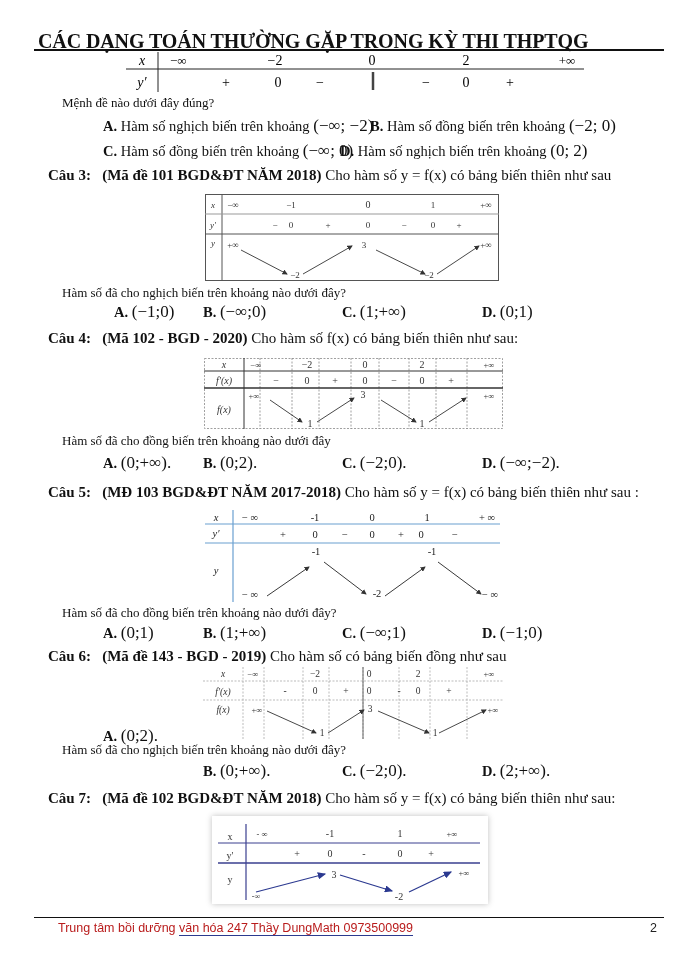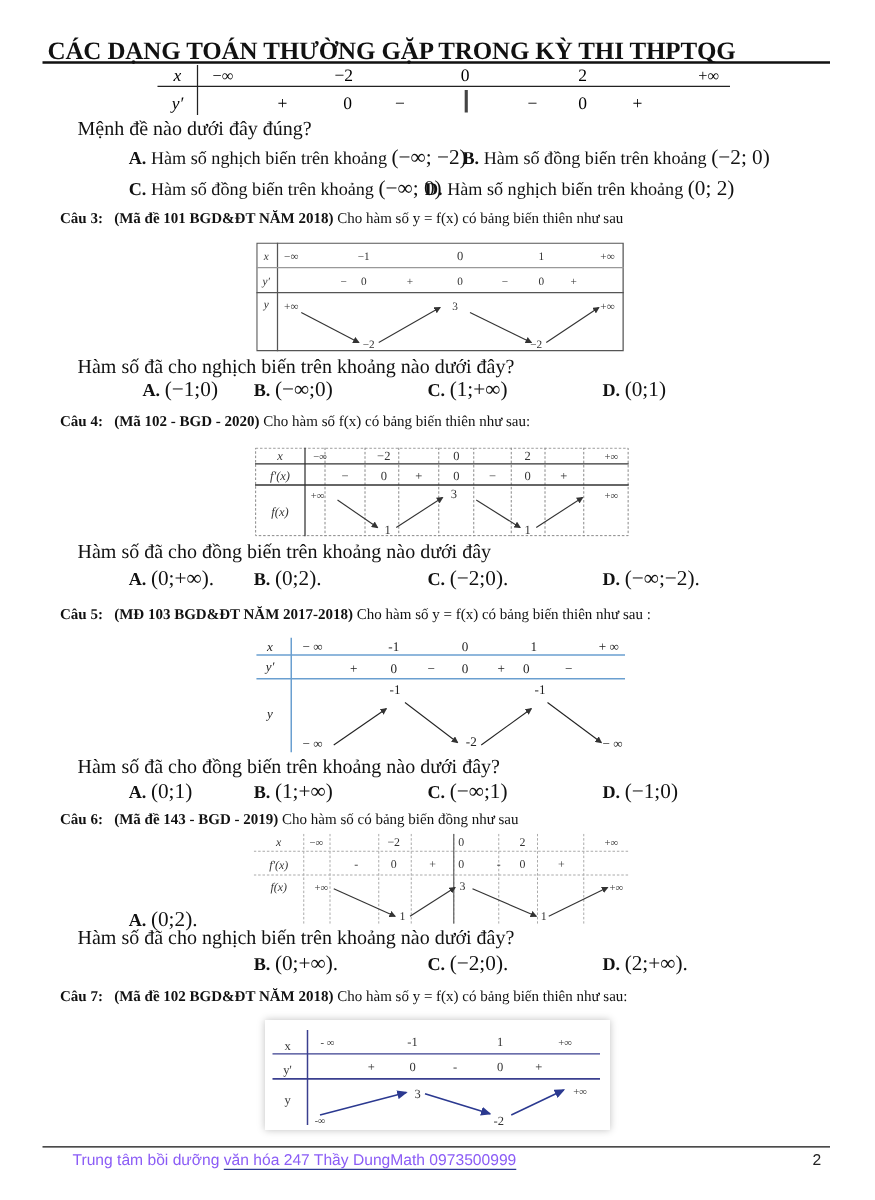--- a/index.html
+++ b/index.html
@@ -1,29 +1,29 @@
 <!DOCTYPE html>
 <html><head>
 <meta charset="utf-8">
 <style>
   html, body { margin:0; padding:0; background:#ffffff; }
   body { width:700px; height:960px; position:relative; overflow:hidden;
          font-family:"Liberation Serif","DejaVu Serif",serif; color:#111; }
   .abs { position:absolute; }
   .hdr { left:38px; top:30px; font-size:20px; font-weight:bold; letter-spacing:-0.1px; white-space:nowrap; }
   .hdr-line { left:34px; top:49px; width:630px; height:1.5px; background:#111; }
-  .txt { font-size:16px; white-space:nowrap; }
-  .q { font-size:12px; white-space:nowrap; }
+  .txt { font-size:13px; white-space:nowrap; }
+  .q { font-size:15px; white-space:nowrap; }
   .q b { font-weight:bold; }
   .opt { font-size:14.5px; white-space:nowrap;font-family:Liberation Serif, serif; }
   .opt b { font-weight:bold; }
   .paren { font-size:17px; }
   svg text { font-family:"Liberation Serif","DejaVu Serif",serif; }
   .footer-line { left:34px; top:917px; width:630px; height:1.3px; background:#111; }
-  .footer { left:58px; top:921px; font-family:"Liberation Sans","DejaVu Sans",sans-serif; font-size:12.5px; color:#8b5cf6; white-space:nowrap; }
+  .footer { left:58px; top:921px; font-family:"Liberation Sans","DejaVu Sans",sans-serif; font-size:12.5px; color:#b91c1c; white-space:nowrap; }
   .footer .ul { text-decoration:underline; text-decoration-color:#2b3a8f; text-underline-offset:3px; }
   .page-num { left:650px; top:921px; font-family:"Liberation Sans","DejaVu Sans",sans-serif; font-size:12.5px; color:#222; }
   .card { box-shadow:0 0 6px rgba(0,0,0,0.25); background:#fff; }
 </style>
 </head>
 <body>
 
 <div class="abs hdr">CÁC DẠNG TOÁN THƯỜNG GẶP TRONG KỲ THI THPTQG</div>
 <div class="abs hdr-line"></div>
 

